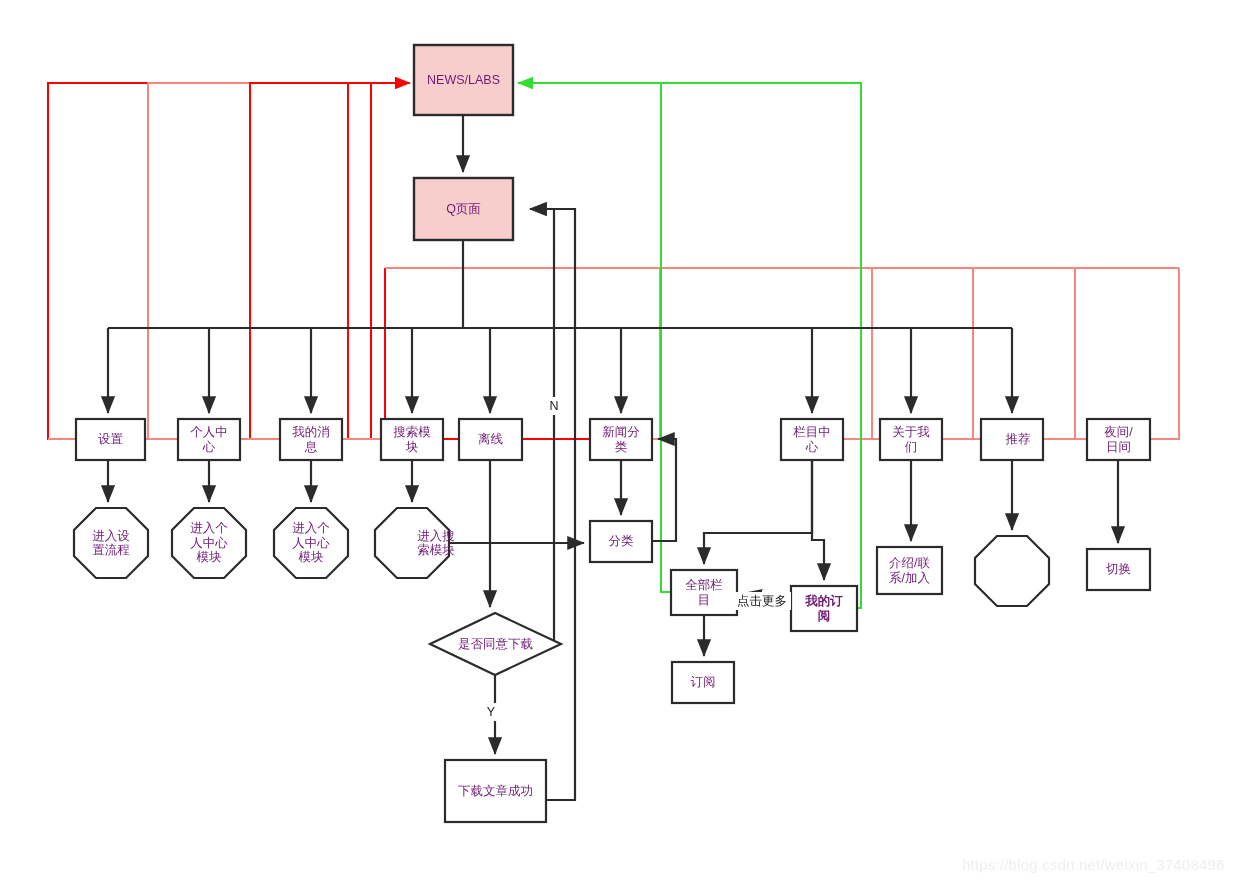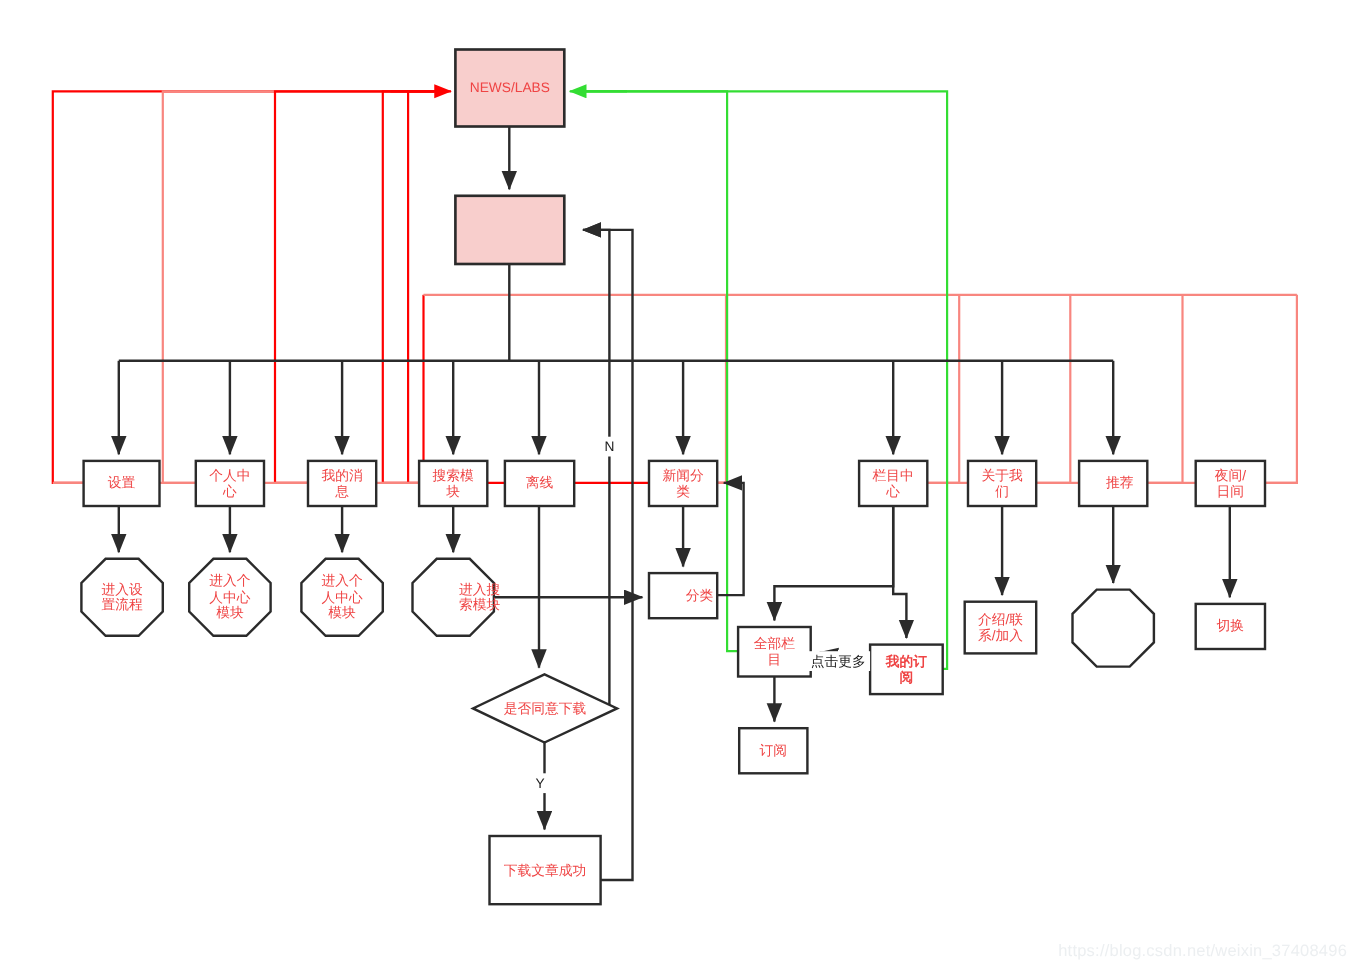--- a/index.html
+++ b/index.html
@@ -1,21 +1,21 @@
 <!DOCTYPE html>
 <html><head>
 <meta charset="utf-8">
 <style>
   html,body{margin:0;padding:0;background:#ffffff;}
   body{font-family:"Liberation Sans","DejaVu Sans",sans-serif;}
   #stage{position:relative;width:1239px;height:885px;background:#fff;overflow:hidden;}
   #stage svg{position:absolute;left:0;top:0;width:1239px;height:885px;}
   .nodelabel{
     position:absolute;display:flex;align-items:center;justify-content:center;
-    text-align:center;color:#ef4444;line-height:1.15;
+    text-align:center;color:#701a75;line-height:1.15;
     font-size:12.5px;pointer-events:none;white-space:pre-line;
   }
   .edgelabel{
     position:absolute;display:flex;align-items:center;justify-content:center;
     color:#1a1a1a;font-size:12.5px;background:#fff;
   }
   .watermark{
     position:absolute;color:#eceff1;font-size:15px;letter-spacing:.2px;
     font-family:"Liberation Sans","DejaVu Sans",sans-serif;
   }
@@ -147,20 +147,21 @@
       <polygon points="194,508 224,508 246,530 246,556 224,578 194,578 172,556 172,530" fill="#fff" stroke="#2b2b2b" stroke-width="2.2"></polygon>
       <polygon points="296,508 326,508 348,530 348,556 326,578 296,578 274,556 274,530" fill="#fff" stroke="#2b2b2b" stroke-width="2.2"></polygon>
       <polygon points="397,508 427,508 449,530 449,556 427,578 397,578 375,556 375,530" fill="#fff" stroke="#2b2b2b" stroke-width="2.2"></polygon>
       <polygon points="997,536 1027,536 1049,558 1049,584 1027,606 997,606 975,584 975,558" fill="#fff" stroke="#2b2b2b" stroke-width="2.2"></polygon>
 
       <polygon points="495,613 561,644 495,675 430,644" fill="#fff" stroke="#2b2b2b" stroke-width="2.2"></polygon>
     </g>
   </svg>
 
   <div class="nodelabel" style="left:414px;top:45px;width:99px;height:70px;">NEWS/LABS</div>
+  <div class="nodelabel" style="left:414px;top:178px;width:99px;height:62px;">Q页面</div>
 
   <div class="nodelabel" style="left:76px;top:419px;width:69px;height:41px;">设置</div>
   <div class="nodelabel" style="left:178px;top:419px;width:62px;height:41px;">个人中
 心</div>
   <div class="nodelabel" style="left:280px;top:419px;width:62px;height:41px;">我的消
 息</div>
   <div class="nodelabel" style="left:381px;top:419px;width:62px;height:41px;">搜索模
 块</div>
   <div class="nodelabel" style="left:459px;top:419px;width:63px;height:41px;">离线</div>
   <div class="nodelabel" style="left:590px;top:419px;width:62px;height:41px;">新闻分
@@ -177,21 +178,21 @@
 置流程</div>
   <div class="nodelabel" style="left:172px;top:508px;width:74px;height:70px;">进入个
 人中心
 模块</div>
   <div class="nodelabel" style="left:274px;top:508px;width:74px;height:70px;">进入个
 人中心
 模块</div>
   <div class="nodelabel" style="left:375px;top:508px;width:74px;height:70px;margin-left:24px;">进入搜
 索模块</div>
 
-  <div class="nodelabel" style="left:590px;top:521px;width:62px;height:41px;padding-left:15px;">分类</div>
+  <div class="nodelabel" style="left:590px;top:521px;width:62px;height:41px;">分类</div>
   <div class="nodelabel" style="left:877px;top:547px;width:65px;height:47px;">介绍/联
 系/加入</div>
   <div class="nodelabel" style="left:1087px;top:549px;width:63px;height:41px;">切换</div>
 
   <div class="nodelabel" style="left:671px;top:570px;width:66px;height:45px;">全部栏
 目</div>
   <div class="nodelabel" style="left:791px;top:586px;width:66px;height:45px;font-weight:bold;">我的订
 阅</div>
   <div class="nodelabel" style="left:672px;top:662px;width:62px;height:41px;">订阅</div>
 

